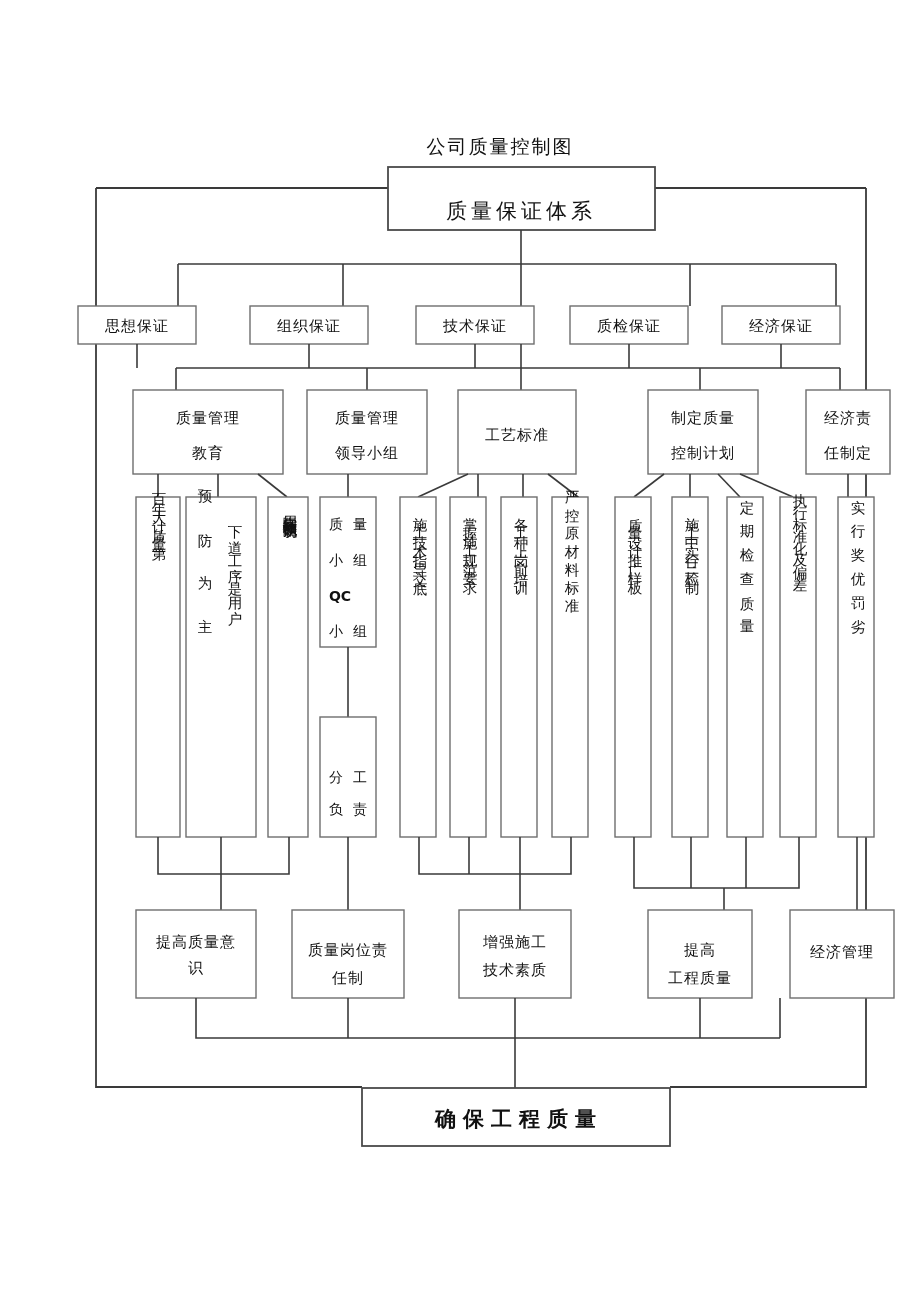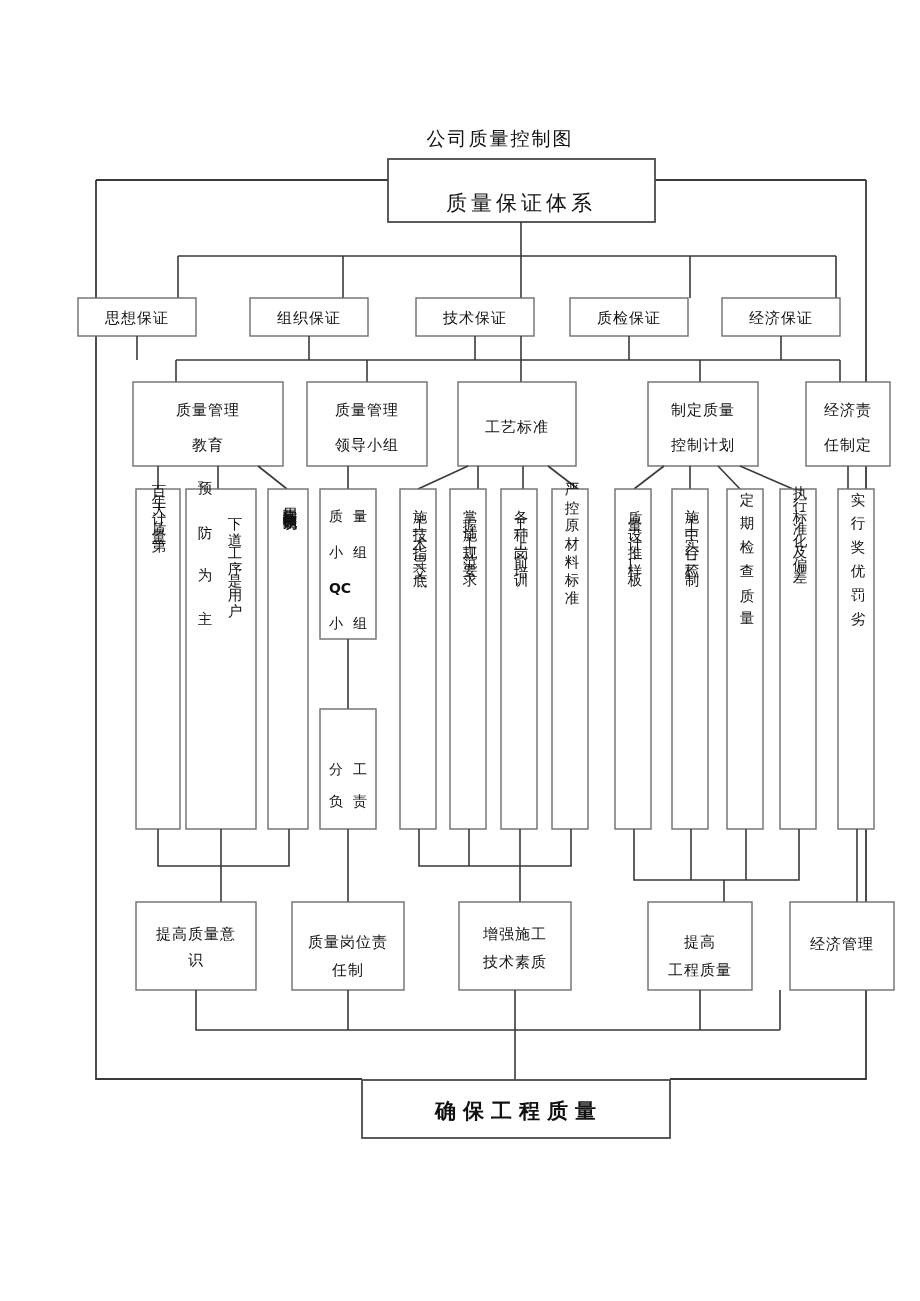--- a/index.html
+++ b/index.html
@@ -10,21 +10,21 @@
   body {
     width: 920px;
     height: 1301px;
     font-family: "DejaVu Sans", "Liberation Sans", sans-serif;
     color: #111;
     position: relative;
     overflow: hidden;
   }
   #chart-root {
     position: absolute;
-    left: 0; top: 4px;
+    left: 0; top: 12px;
     width: 920px;
     height: 1087px;
   }
   svg.diagram {
     display: block;
     width: 920px;
     height: 1301px;
   }
   .lnk { stroke: #3a3a3a; stroke-width: 1.6; fill: none; }
   .frame { stroke: #3a3a3a; stroke-width: 1.8; fill: none; }

